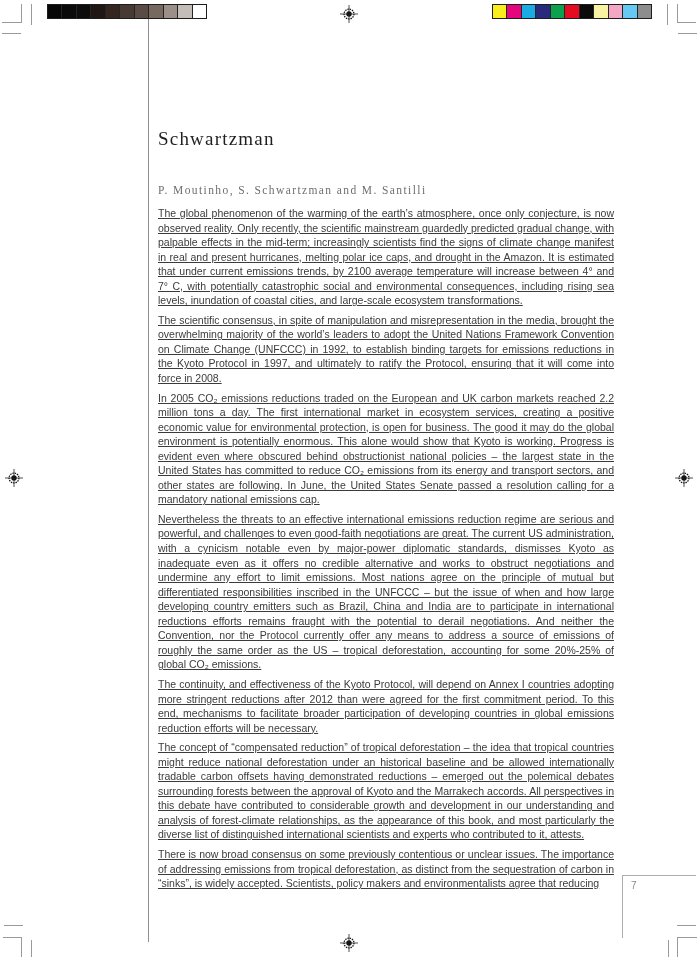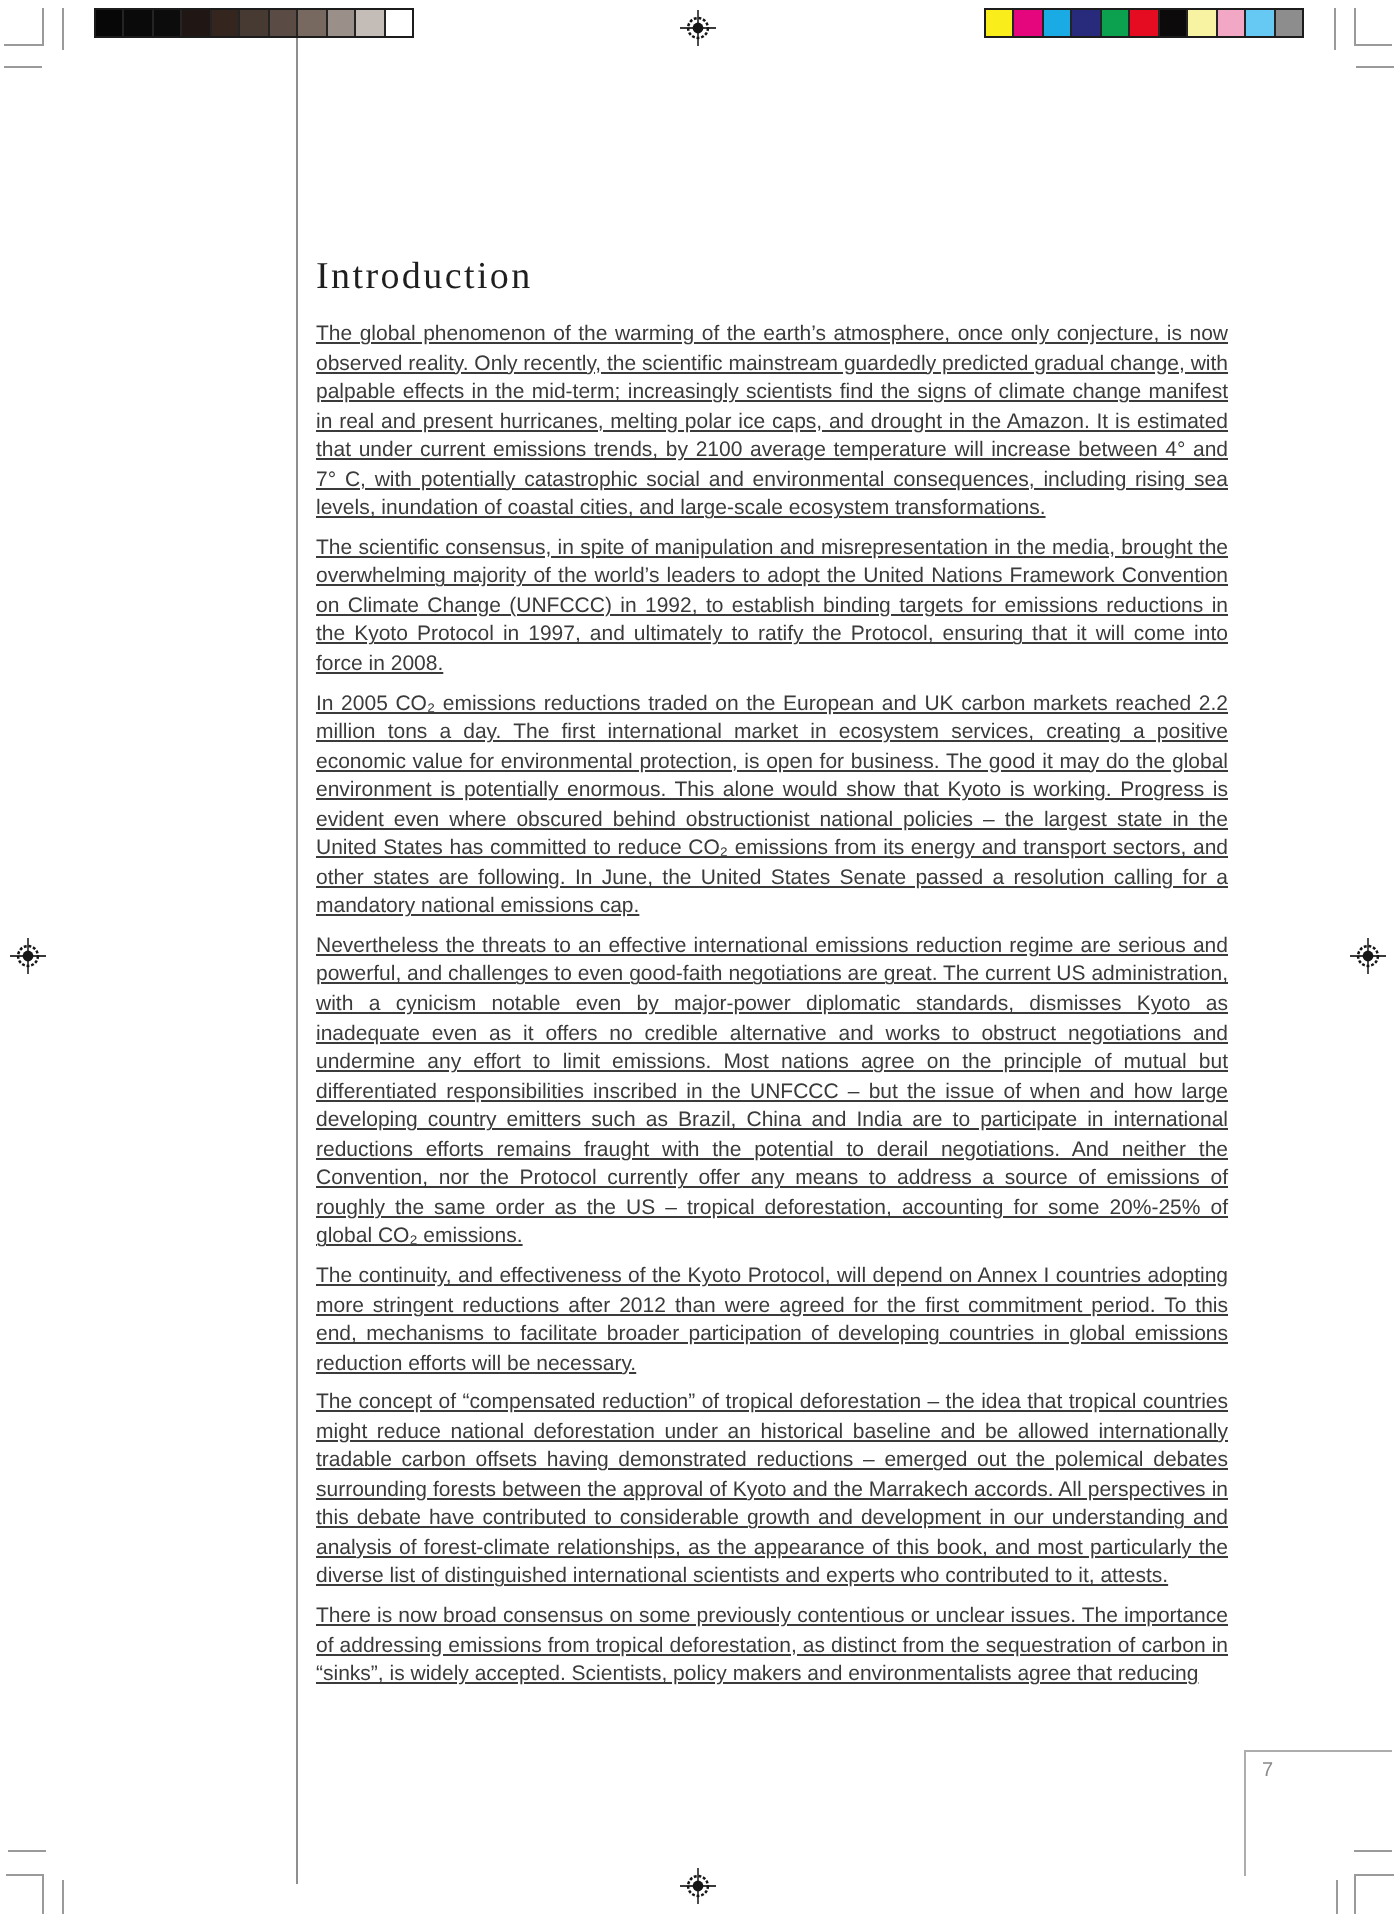--- a/index.html
+++ b/index.html
@@ -116,21 +116,22 @@
   <div class="mark h1px" style="left:678px;top:937px;width:19px;"></div>
   <div class="mark w1px" style="left:677px;top:937px;height:20px;"></div>
   <div class="mark w1px" style="left:668px;top:940px;height:17px;"></div>
 
   <div class="left-trim"></div>
   <div class="folio-top"></div>
   <div class="folio-left"></div>
   <div class="folio-num">7</div>
 
   <div class="page-content">
-    <h1 class="chapter-title">Introduction</h1>
+    <h1 class="chapter-title">Schwartzman</h1>
+    <div class="authors">P. Moutinho, S. Schwartzman and M. Santilli</div>
     <div class="paragraphs">
         <p>The global phenomenon of the warming of the earth’s atmosphere, once only conjecture, is now observed reality. Only recently, the scientific mainstream guardedly predicted gradual change, with palpable effects in the mid-term; increasingly scientists find the signs of climate change manifest in real and present hurricanes, melting polar ice caps, and drought in the Amazon. It is estimated that under current emissions trends, by 2100 average temperature will increase between 4° and 7° C, with potentially catastrophic social and environmental consequences, including rising sea levels, inundation of coastal cities, and large-scale ecosystem transformations.</p>
         <p>The scientific consensus, in spite of manipulation and misrepresentation in the media, brought the overwhelming majority of the world’s leaders to adopt the United Nations Framework Convention on Climate Change (UNFCCC) in 1992, to establish binding targets for emissions reductions in the Kyoto Protocol in 1997, and ultimately to ratify the Protocol, ensuring that it will come into force in 2008.</p>
         <p>In 2005 CO₂ emissions reductions traded on the European and UK carbon markets reached 2.2 million tons a day. The first international market in ecosystem services, creating a positive economic value for environmental protection, is open for business. The good it may do the global environment is potentially enormous. This alone would show that Kyoto is working. Progress is evident even where obscured behind obstructionist national policies – the largest state in the United States has committed to reduce CO₂ emissions from its energy and transport sectors, and other states are following. In June, the United States Senate passed a resolution calling for a mandatory national emissions cap.</p>
         <p>Nevertheless the threats to an effective international emissions reduction regime are serious and powerful, and challenges to even good-faith negotiations are great. The current US administration, with a cynicism notable even by major-power diplomatic standards, dismisses Kyoto as inadequate even as it offers no credible alternative and works to obstruct negotiations and undermine any effort to limit emissions. Most nations agree on the principle of mutual but differentiated responsibilities inscribed in the UNFCCC – but the issue of when and how large developing country emitters such as Brazil, China and India are to participate in international reductions efforts remains fraught with the potential to derail negotiations. And neither the Convention, nor the Protocol currently offer any means to address a source of emissions of roughly the same order as the US – tropical deforestation, accounting for some 20%-25% of global CO₂ emissions.</p>
         <p>The continuity, and effectiveness of the Kyoto Protocol, will depend on Annex I countries adopting more stringent reductions after 2012 than were agreed for the first commitment period. To this end, mechanisms to facilitate broader participation of developing countries in global emissions reduction efforts will be necessary.</p>
         <p>The concept of “compensated reduction” of tropical deforestation – the idea that tropical countries might reduce national deforestation under an historical baseline and be allowed internationally tradable carbon offsets having demonstrated reductions – emerged out the polemical debates surrounding forests between the approval of Kyoto and the Marrakech accords. All perspectives in this debate have contributed to considerable growth and development in our understanding and analysis of forest-climate relationships, as the appearance of this book, and most particularly the diverse list of distinguished international scientists and experts who contributed to it, attests.</p>
         <p>There is now broad consensus on some previously contentious or unclear issues. The importance of addressing emissions from tropical deforestation, as distinct from the sequestration of carbon in “sinks”, is widely accepted. Scientists, policy makers and environmentalists agree that reducing</p>
       </div>
   </div>

